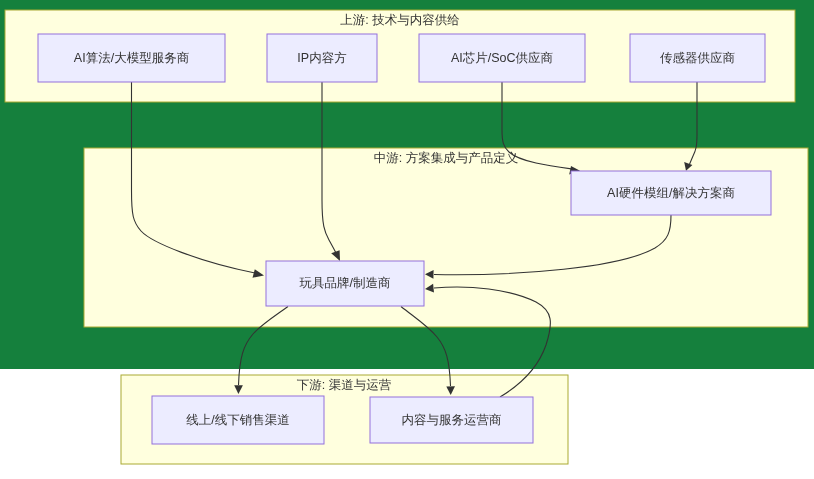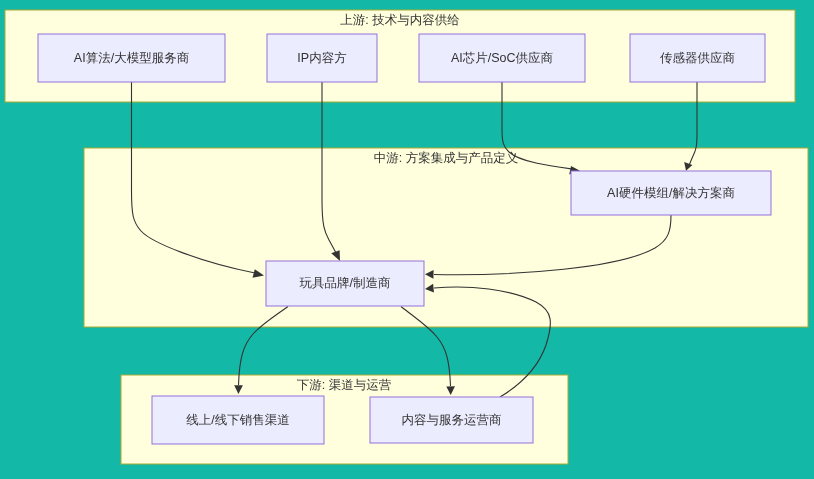--- a/index.html
+++ b/index.html
@@ -10,22 +10,22 @@
   }
   body {
     width: 814px;
     height: 479px;
     font-family: "Liberation Sans", "DejaVu Sans", sans-serif;
     overflow: hidden;
   }
   #diagram-root {
     position: relative;
     width: 814px;
-    height: 479px;
-    background: #14b8a6;
+    height: 369px;
+    background: #15803d;
   }
   svg.diagram-canvas {
     display: block;
     width: 814px;
     height: 479px;
   }
   .cluster-rect {
     fill: #ffffde;
     stroke: #aaaa33;
     stroke-width: 1px;

